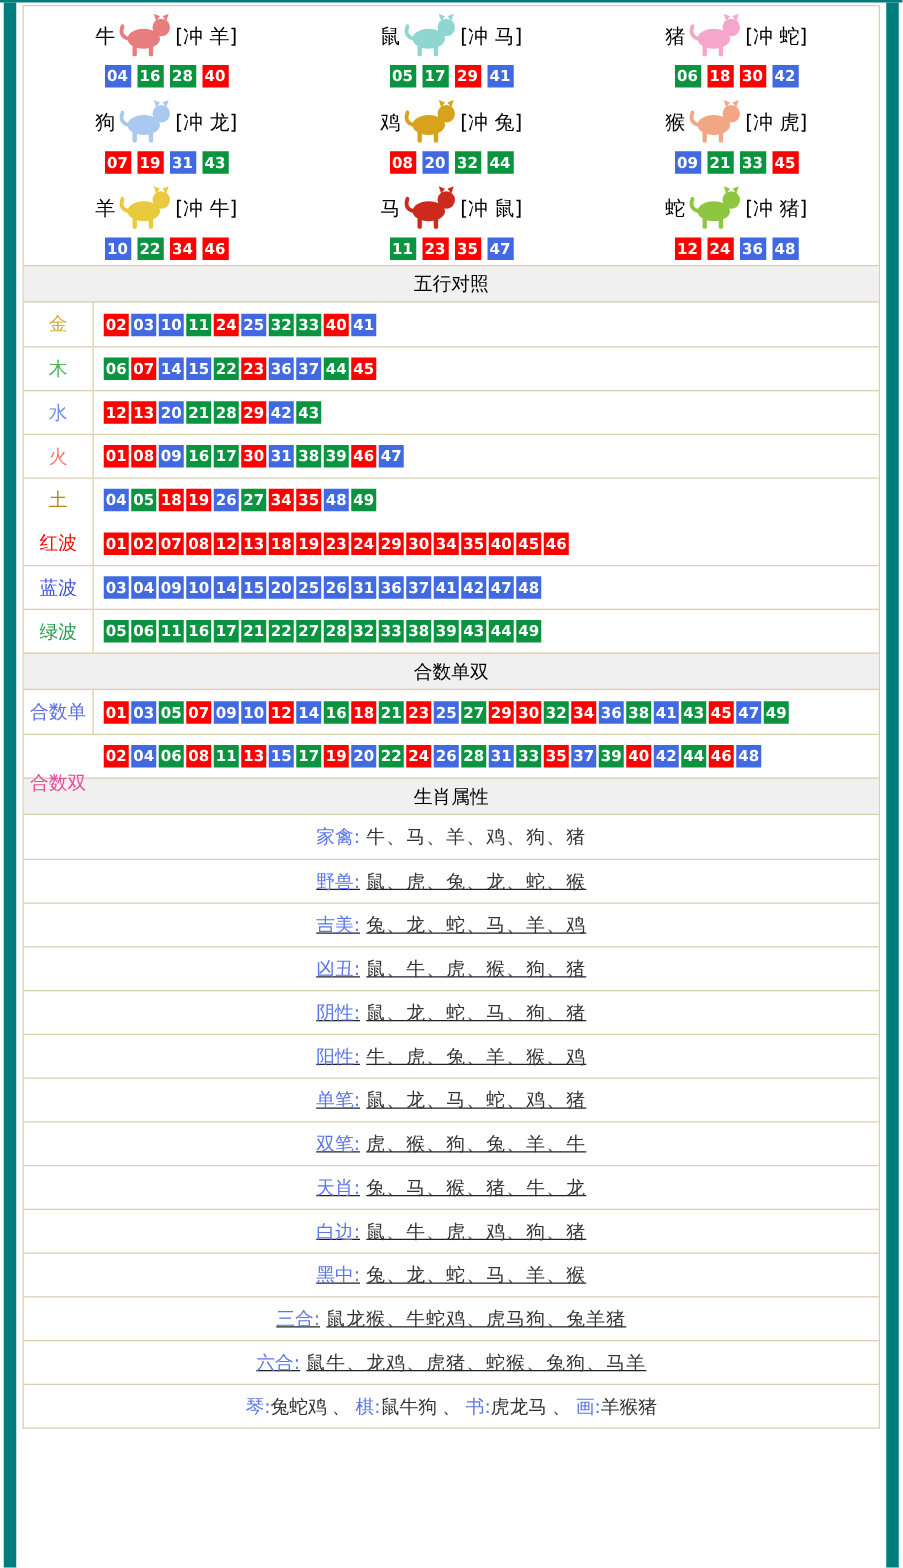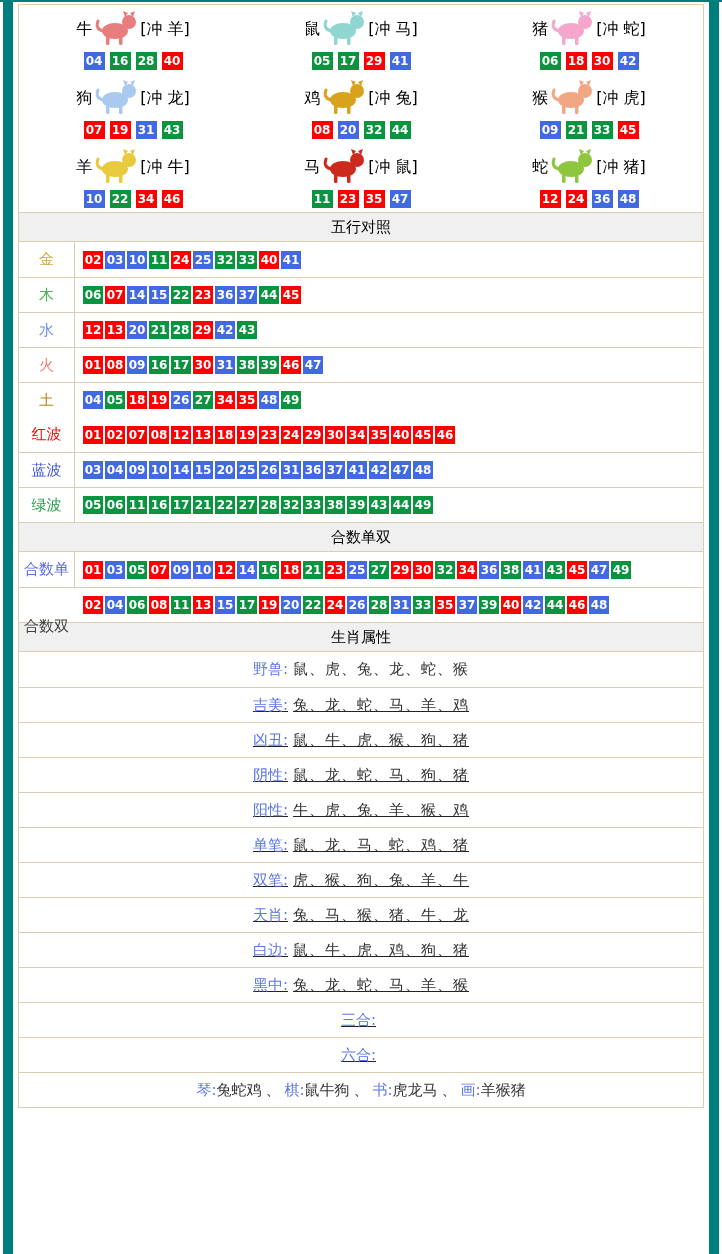--- a/index.html
+++ b/index.html
@@ -417,21 +417,21 @@
             <span class="ball" style="background: rgb(65, 105, 225);">36</span>
             <span class="ball" style="background: rgb(11, 148, 64);">38</span>
             <span class="ball" style="background: rgb(65, 105, 225);">41</span>
             <span class="ball" style="background: rgb(11, 148, 64);">43</span>
             <span class="ball" style="background: rgb(254, 0, 0);">45</span>
             <span class="ball" style="background: rgb(65, 105, 225);">47</span>
             <span class="ball" style="background: rgb(11, 148, 64);">49</span>
           </div>
         </div>
         <div class="num-row">
-          <div class="rlabel" style="color: #404040; margin-top: 38px;">合数双</div>
+          <div class="rlabel" style="color: #ec4899; margin-top: 38px;">合数双</div>
           <div class="nums">
             <span class="ball" style="background: rgb(254, 0, 0);">02</span>
             <span class="ball" style="background: rgb(65, 105, 225);">04</span>
             <span class="ball" style="background: rgb(11, 148, 64);">06</span>
             <span class="ball" style="background: rgb(254, 0, 0);">08</span>
             <span class="ball" style="background: rgb(11, 148, 64);">11</span>
             <span class="ball" style="background: rgb(254, 0, 0);">13</span>
             <span class="ball" style="background: rgb(65, 105, 225);">15</span>
             <span class="ball" style="background: rgb(11, 148, 64);">17</span>
             <span class="ball" style="background: rgb(254, 0, 0);">19</span>
@@ -450,20 +450,24 @@
             <span class="ball" style="background: rgb(11, 148, 64);">44</span>
             <span class="ball" style="background: rgb(254, 0, 0);">46</span>
             <span class="ball" style="background: rgb(65, 105, 225);">48</span>
           </div>
         </div>
       </div>
 
     <div class="sec-header">生肖属性</div>
     <div>
         <div class="attr-row">
+          <span class="attr-label">家禽:</span>
+          <span class="attr-value">牛、马、羊、鸡、狗、猪</span>
+        </div>
+        <div class="attr-row">
           <span class="attr-label">野兽:</span>
           <span class="attr-value">鼠、虎、兔、龙、蛇、猴</span>
         </div>
         <div class="attr-row">
           <span class="attr-label">吉美:</span>
           <span class="attr-value">兔、龙、蛇、马、羊、鸡</span>
         </div>
         <div class="attr-row">
           <span class="attr-label">凶丑:</span>
           <span class="attr-value">鼠、牛、虎、猴、狗、猪</span>
@@ -491,23 +495,25 @@
         <div class="attr-row">
           <span class="attr-label">白边:</span>
           <span class="attr-value">鼠、牛、虎、鸡、狗、猪</span>
         </div>
         <div class="attr-row">
           <span class="attr-label">黑中:</span>
           <span class="attr-value">兔、龙、蛇、马、羊、猴</span>
         </div>
         <div class="attr-row">
           <span class="attr-label">三合:</span>
+          <span class="attr-value">鼠龙猴、牛蛇鸡、虎马狗、兔羊猪</span>
         </div>
         <div class="attr-row">
           <span class="attr-label">六合:</span>
+          <span class="attr-value">鼠牛、龙鸡、虎猪、蛇猴、兔狗、马羊</span>
         </div>
       </div>
 
     <div class="final-row">
         <span class="grp-label">琴:</span>
         <span class="grp-value">兔蛇鸡</span>
         <span class="grp-sep">、</span>
         <span class="grp-label">棋:</span>
         <span class="grp-value">鼠牛狗</span>
         <span class="grp-sep">、</span>

